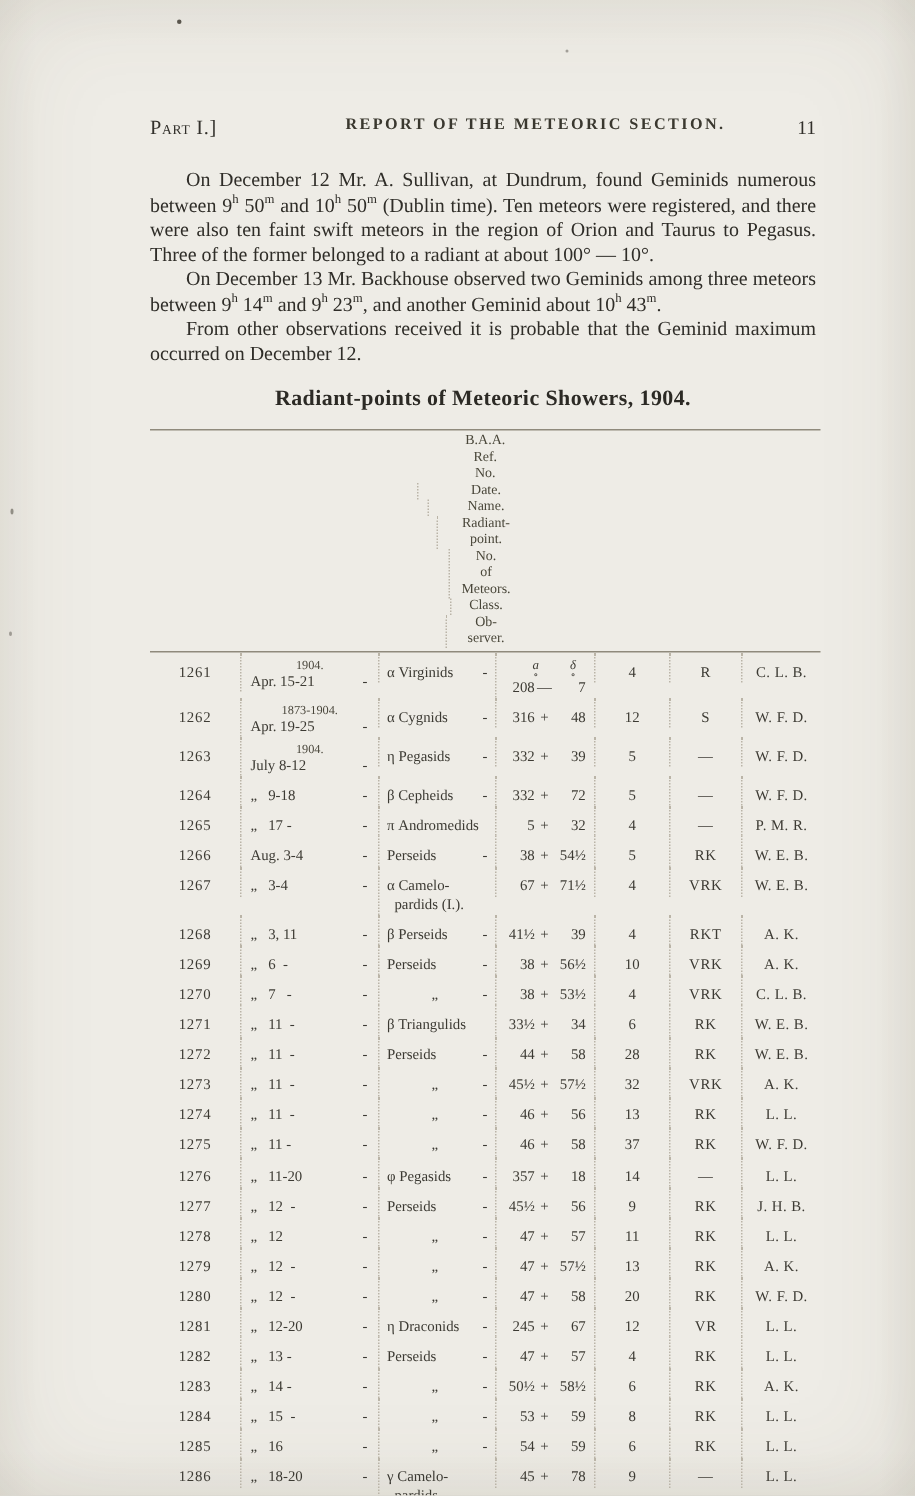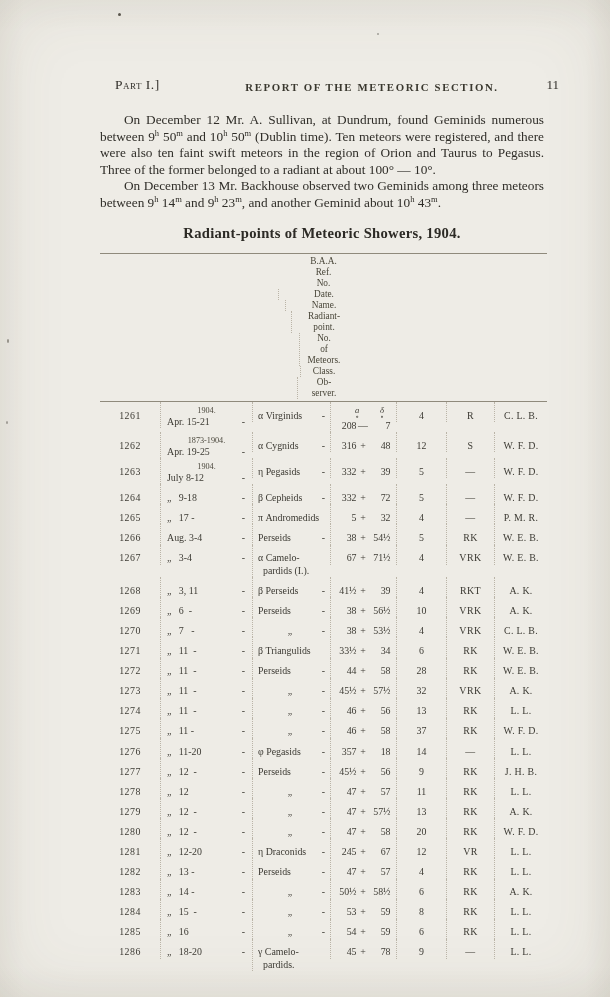--- a/index.html
+++ b/index.html
@@ -15,22 +15,22 @@
     color:#32302b;
     overflow:hidden;
   }
   .speck{position:absolute;background:#5a564d;border-radius:50%;}
   .s1{left:118px;top:13px;width:3px;height:3px;}
   .s2{left:7px;top:339px;width:2px;height:4px;opacity:.6;}
   .s3{left:6px;top:421px;width:2px;height:3px;opacity:.5;}
   .s4{left:377px;top:33px;width:2px;height:2px;opacity:.5;}
 
   .running-head{
-    position:absolute;top:77px;left:115px;width:444px;
-    display:flex;align-items:flex-end;
+    position:absolute;top:77px;left:100px;width:444px;
+    display:flex;align-items:flex-start;
   }
   .rh-left{font-variant:small-caps;font-size:13.5px;letter-spacing:.5px;width:110px;}
   .rh-center{flex:1;text-align:center;font-size:10.8px;letter-spacing:1.6px;color:#3a382f;font-weight:bold;}
   .rh-right{width:40px;text-align:right;font-size:13px;}
 
   .content{position:absolute;top:112px;left:100px;width:444px;}
   .para{
     margin:0;padding:0;
     font-size:13.3px;line-height:16.5px;
     text-align:justify;text-indent:24px;
@@ -96,20 +96,21 @@
 
   <div class="running-head">
     <span class="rh-left">Part I.]</span>
     <span class="rh-center">REPORT OF THE METEORIC SECTION.</span>
     <span class="rh-right">11</span>
   </div>
 
   <div class="content">
     <p class="para">On December 12 Mr. A. Sullivan, at Dundrum, found Geminids numerous between 9<sup>h</sup> 50<sup>m</sup> and 10<sup>h</sup> 50<sup>m</sup> (Dublin time). Ten meteors were registered, and there were also ten faint swift meteors in the region of Orion and Taurus to Pegasus.  Three of the former belonged to a radiant at about 100° — 10°.</p>
     <p class="para">On December 13 Mr. Backhouse observed two Geminids among three meteors between 9<sup>h</sup> 14<sup>m</sup> and 9<sup>h</sup> 23<sup>m</sup>, and another Geminid about 10<sup>h</sup> 43<sup>m</sup>.</p>
+    <p class="para">From other observations received it is probable that the Geminid maximum occurred on December 12.</p>
 
     <h2 class="tbl-title">Radiant-points of Meteoric Showers, 1904.</h2>
 
     <div class="rtable">
       <div class="thead">
         <div class="th c0">B.A.A.
 Ref.
 No.</div>
         <div class="th c1">Date.</div>
         <div class="th c2">Name.</div>

